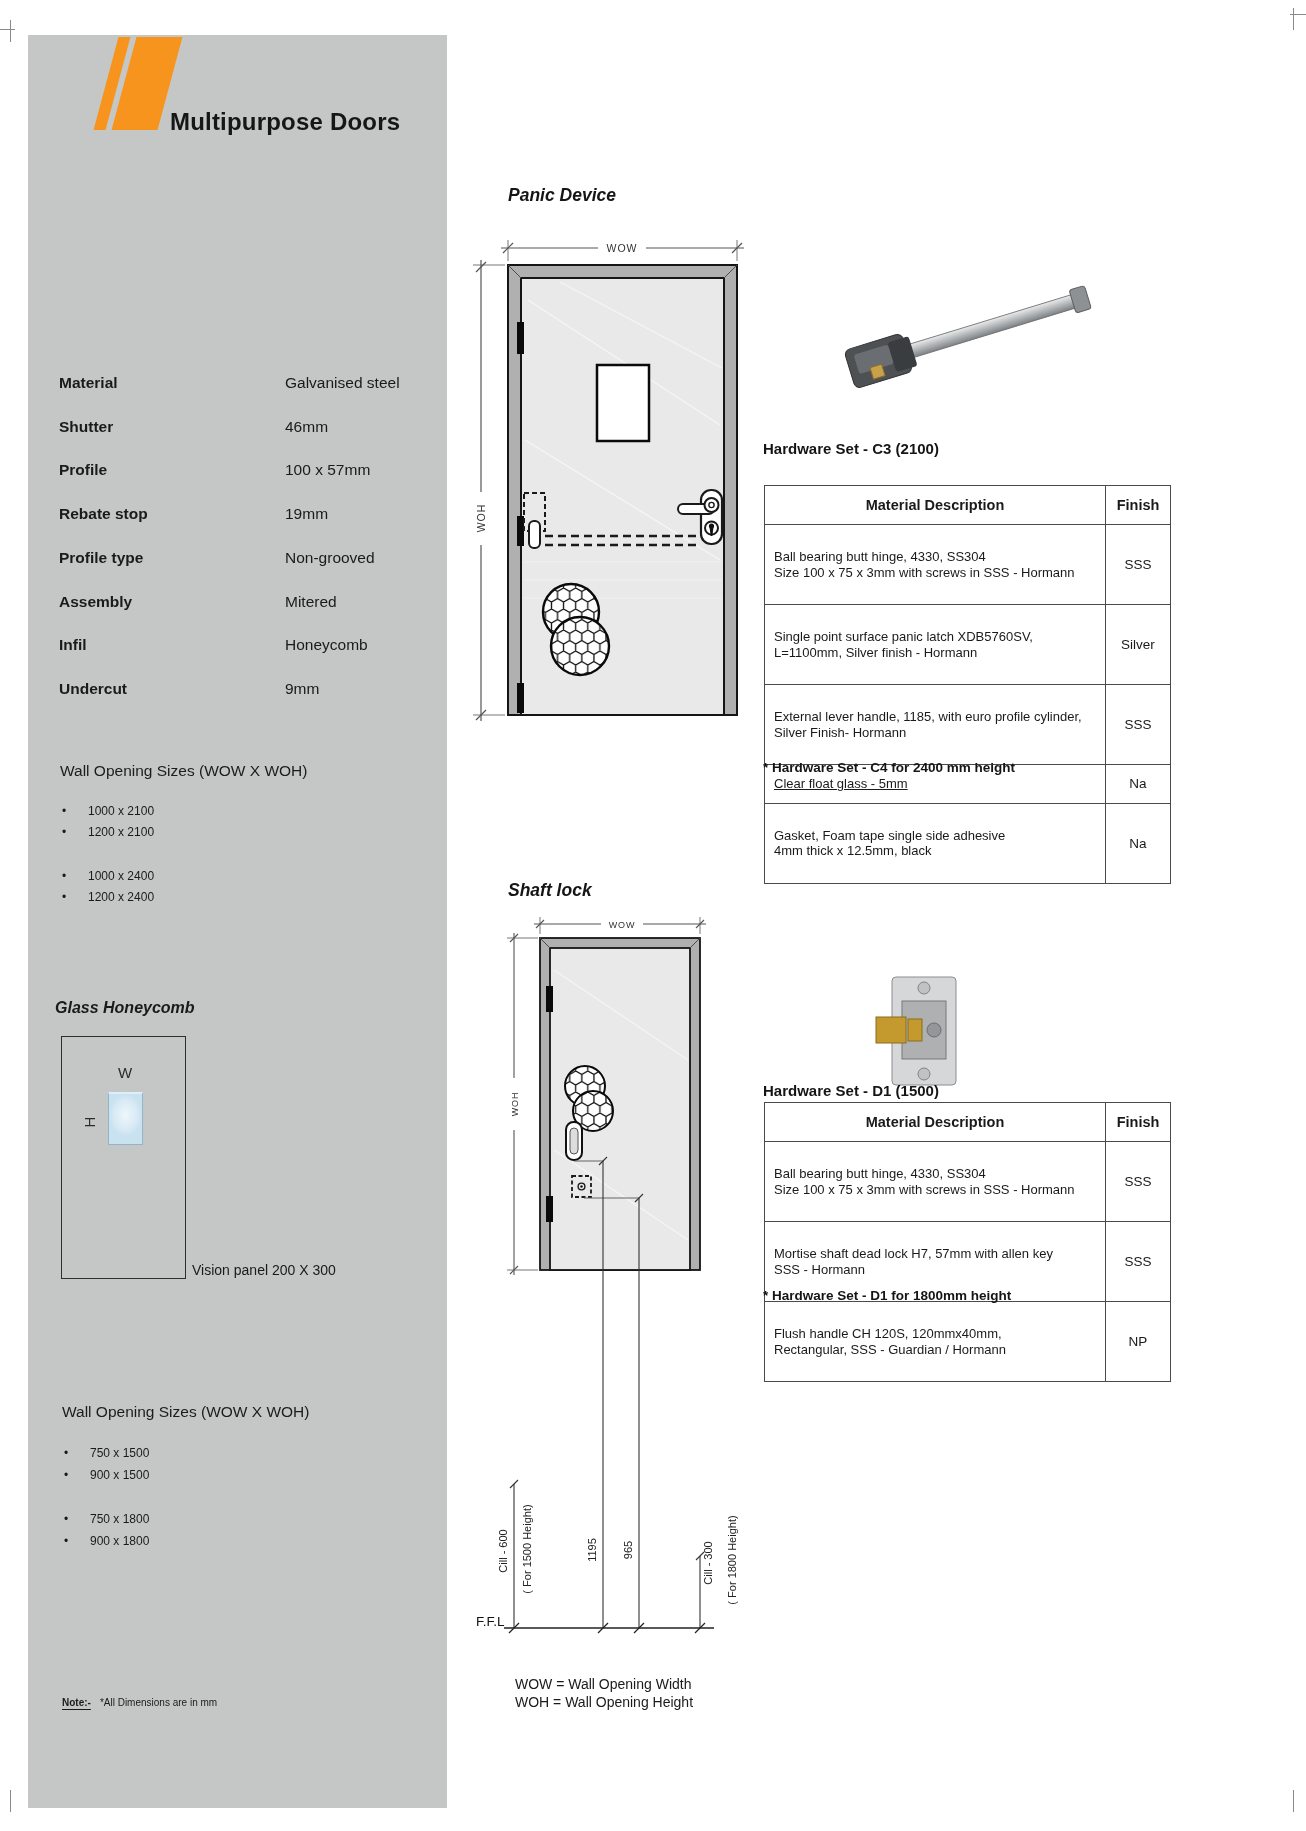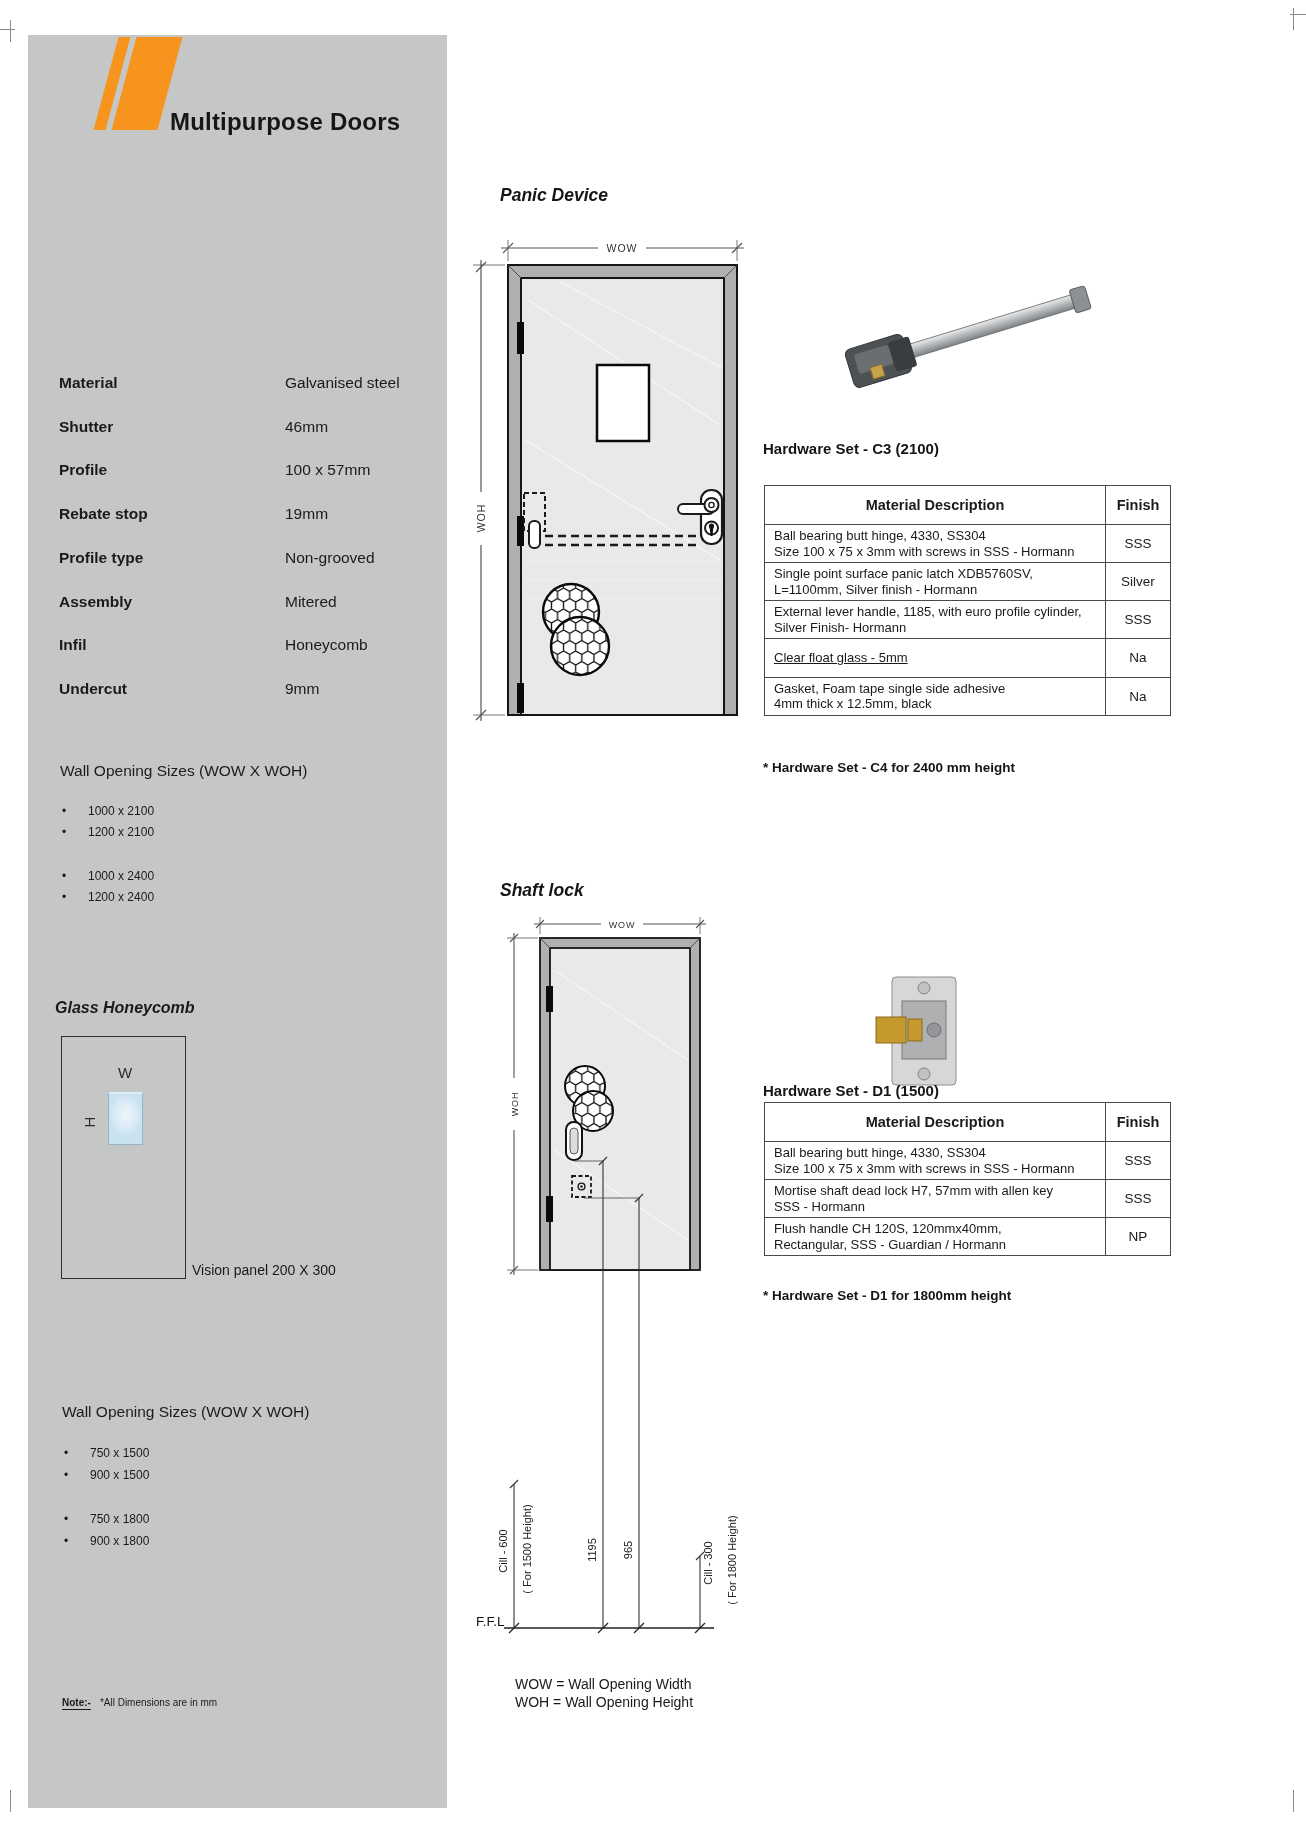--- a/index.html
+++ b/index.html
@@ -36,28 +36,28 @@
                  background:radial-gradient(closest-side at 50% 42%, #eef6fb 0%, #d8eaf5 70%, #c9e2f0 100%);
                  border:1px solid #93b5c9; border-top:2px solid #dceefa; }
   .glass-h { position:absolute; left:80px; top:1110px; width:18px; font-size:15px; color:#2b2b2b;
              transform:rotate(-90deg); transform-origin:center; white-space:nowrap; }
   .vision-note { position:absolute; left:192px; top:1262px; font-size:14px; }
 
   .side-note { position:absolute; left:62px; top:1697px; font-size:10px; }
   .side-note .lbl { font-weight:bold; text-decoration:underline; text-underline-offset:3px; margin-right:9px; }
 
   
-  .section-title { position:absolute; font-size:17.5px; font-weight:bold; font-style:italic; color:#151515; }
+  .section-title { position:absolute; font-size:17.5px; font-weight:bold; font-style:italic; color:#151515;margin-left:8px; }
   .hw-heading { position:absolute; font-size:15px; font-weight:bold; color:#151515; }
   .hw-footnote { position:absolute; font-size:13.5px; font-weight:bold; color:#151515; }
 
   .hw-table { position:absolute; width:406px; border-collapse:collapse; background:#ffffff; table-layout:fixed; }
   .hw-table th, .hw-table td { border:1px solid #4a4a4a; vertical-align:middle; }
   .hw-table th { font-size:14.5px; font-weight:bold; text-align:center; padding:11px 4px;margin-left:16px; }
-  .hw-table td.desc { font-size:13px; line-height:15.5px; padding:3px 9px; white-space:pre-line; }
+  .hw-table td.desc { font-size:13px; line-height:15.5px; padding:24px 9px; white-space:pre-line; }
   .hw-table tr.single td.desc { padding:11px 9px;text-decoration:underline; }
   .hw-table td.finish { font-size:13.5px; text-align:center; }
   .col-desc { width:341px; } .col-fin { width:65px; }
 
   .legend { position:absolute; left:515px; top:1676px; font-size:14px; line-height:17.5px; }
 
   svg text { font-family:"Liberation Sans", sans-serif; }
 </style>
 </head>
 <body>

